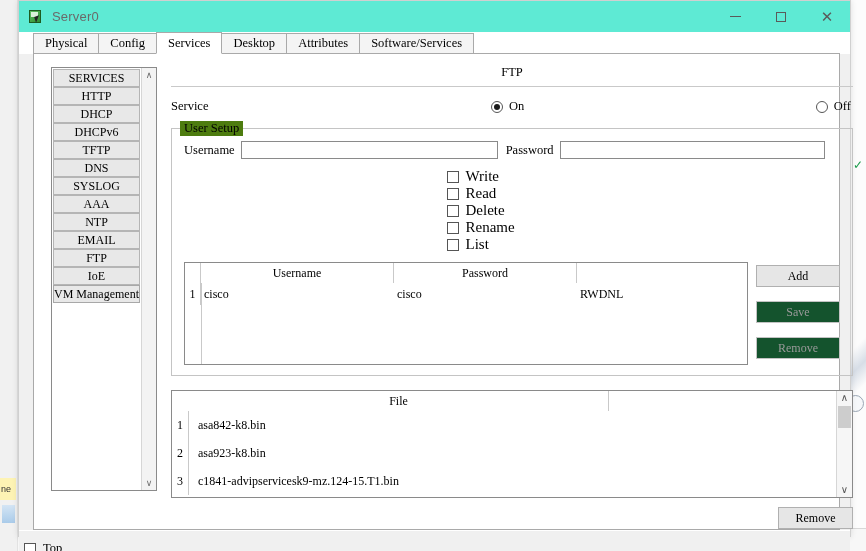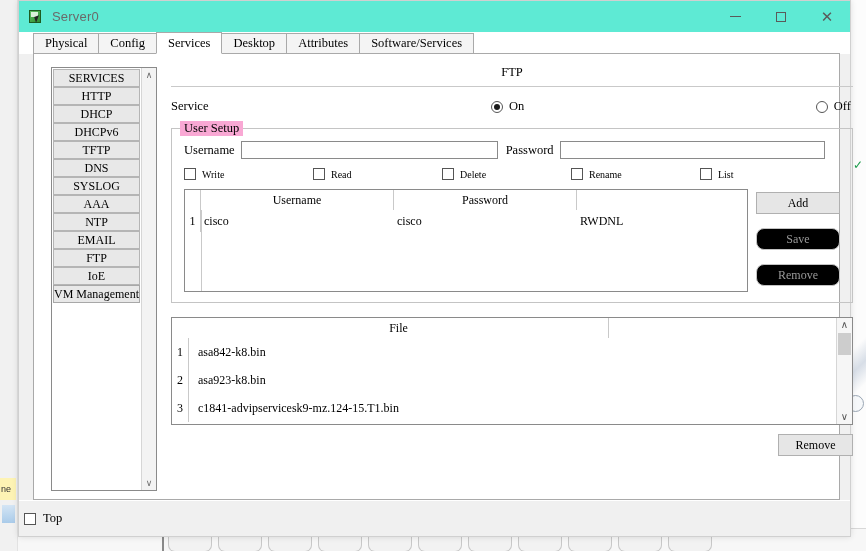--- a/index.html
+++ b/index.html
@@ -242,21 +242,21 @@
 
   
   #user-setup {
     margin-top: 14px;
     border: 1px solid #c4c4c4;
     padding: 12px 12px 10px 12px;
     position: relative;
   }
   #user-setup-legend {
     position: absolute; top: -8px; left: 8px;
-    background: #f9a8d4; padding: 0 4px;
+    background: #4d7c0f; padding: 0 4px;
     font-size: 12.5px;
   }
   #cred-row {
     display: flex; align-items: center;
     font-size: 12.5px;
   }
   #cred-row label { white-space: nowrap; }
   .text-input {
     height: 18px;
     border: 1px solid #8a8a8a;
@@ -265,21 +265,21 @@
     font-family: "Liberation Serif", serif;
     font-size: 12px;
     padding: 0 3px;
     outline: none;
   }
   #username-input { width: 257px; margin-right: 8px; }
   #password-input { width: 265px; }
 
   #perm-row {
     display: flex; align-items: center;
-    margin-top: 9px; font-size: 10px;
+    margin-top: 9px; font-size: 15px; flex-direction: column;
   }
   .perm-cell { width: 129px; display: flex; align-items: center; gap: 6px; }
   .cbox {
     width: 12px; height: 12px;
     border: 1px solid #555; background: #fff;
     display: inline-block;
   }
 
   
   #table-area {
@@ -326,21 +326,21 @@
     padding-top: 3px;
   }
   .btn {
     height: 22px;
     background: #e6e6e6;
     border: 1px solid #b0b0b0;
     font-size: 12px; color: #000;
     display: flex; align-items: center; justify-content: center;
     font-family: "Liberation Serif", serif;
   }
-  .btn.disabled { color: #9a9a9a; background: #000000; border-color: #c3c3c3; border-radius: 8px; }
+  .btn.disabled { color: #9a9a9a; background: #14532d; border-color: #c3c3c3; }
 
   
   #file-panel {
     margin-top: 14px;
     height: 108px;
     border: 1px solid #8a8a8a;
     background: #ffffff;
     display: flex;
     overflow: hidden;
   }

